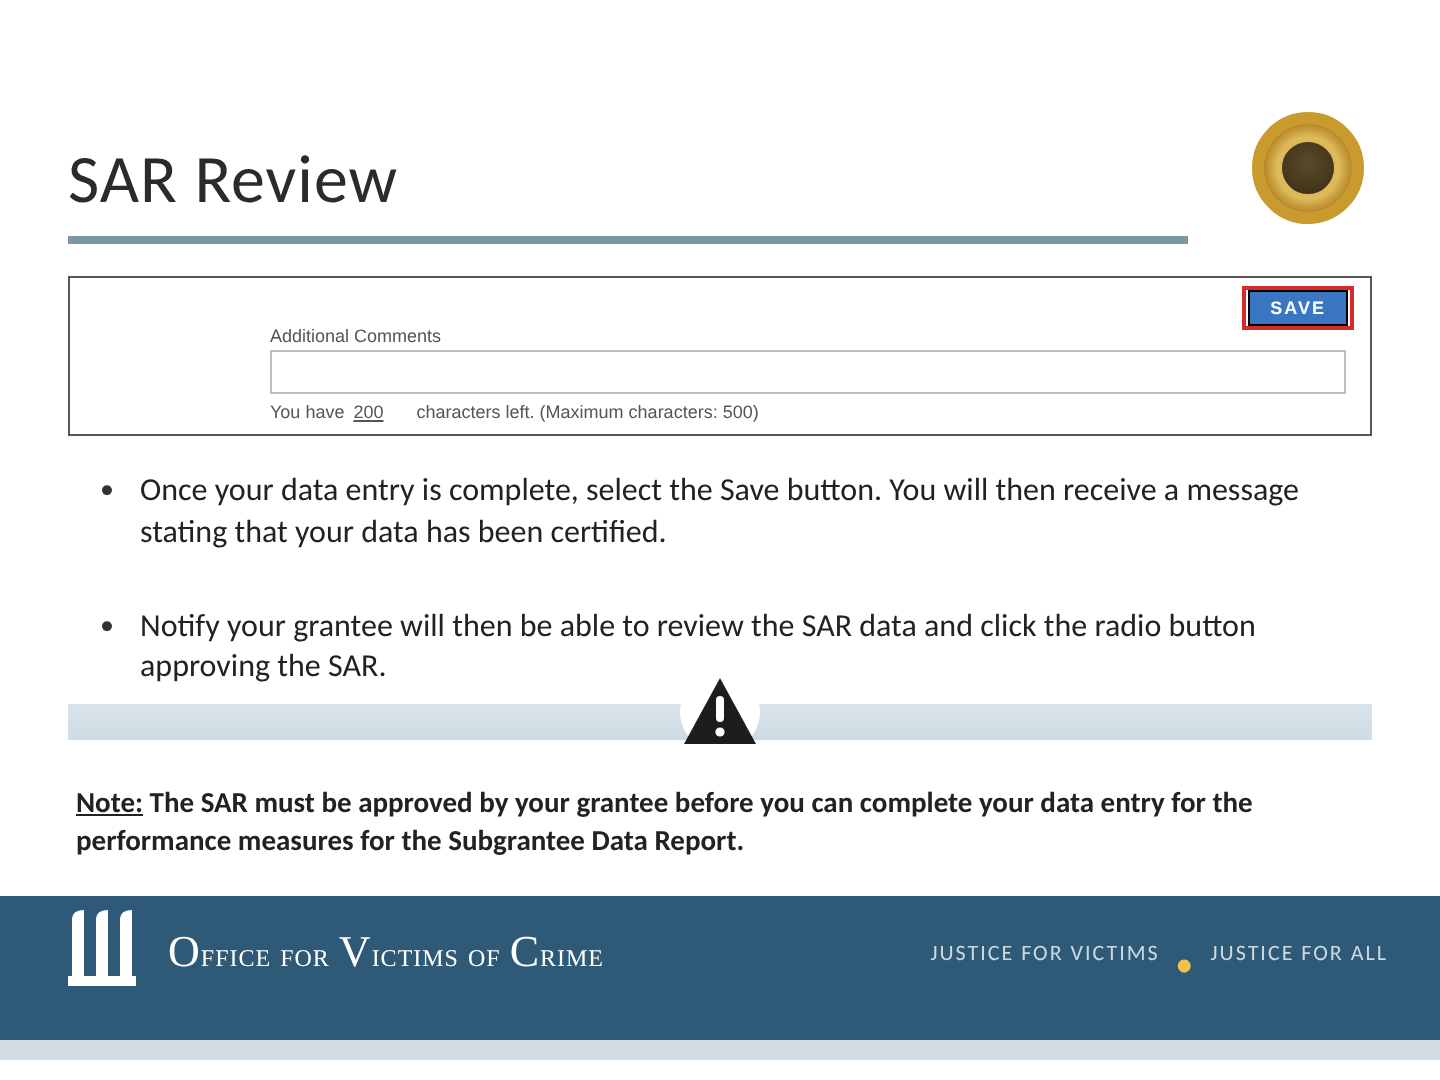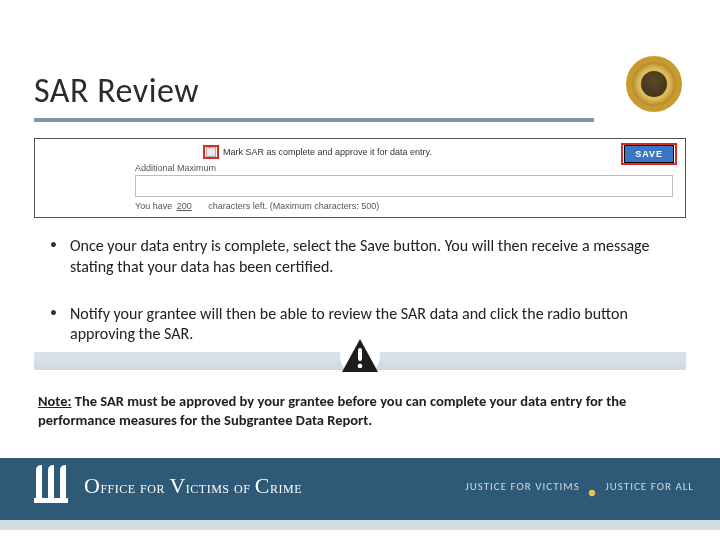--- a/index.html
+++ b/index.html
@@ -61,21 +61,21 @@
     position: absolute; left: 338px; top: 308px; width: 44px; height: 44px;
   }
   .note {
     position: absolute; left: 38px; top: 366px; width: 640px;
     font-size: 14.5px; line-height: 1.3;
   }
   .note .u { text-decoration: underline; font-weight: 700; }
   .note .b { font-weight: 700; }
 
   .footer-band {
-    position: absolute; left: 0; bottom: 46px; width: 720px; height: 62px;
+    position: absolute; left: 0; bottom: 46px; width: 720px; height: 72px;
     background: #2e5a77;
   }
   .footer-band .logo { position: absolute; left: 34px; top: 6px; display: flex; align-items: center; gap: 10px; color: #fff; }
   .footer-band .logotxt { font-family: "Times New Roman", serif; font-size: 16px; letter-spacing: 0.5px; }
   .footer-band .logotxt small { font-size: 12px; text-transform: uppercase; }
   .footer-band .logotxt .cap { font-size: 22px; }
   .footer-band .tagline {
     position: absolute; right: 26px; top: 22px; color: #cdd9e1;
     font-size: 11px; letter-spacing: 1px; display: flex; gap: 8px; align-items: flex-end;
   }
@@ -91,30 +91,24 @@
 <div class="slide">
 
   <div class="title">SAR Review</div>
   <div class="title-rule"></div>
 
   <div class="seal">
     <div class="seal-inner"></div>
   </div>
 
   <div class="formshot">
-    <div class="toprow">
-      <span class="redbox">
-        <span class="cb"></span>
-      </span>
-      <span>Mark SAR as complete and approve it for data entry.</span>
-    </div>
     <div class="savewrap redbox">
       <span class="savebtn">SAVE</span>
     </div>
-    <div class="addl">Additional Maximum</div>
+    <div class="addl">Additional Comments</div>
     <div class="tarea"></div>
     <div class="chars">
       <span>You have</span>
       <span class="n">200</span>
       <span>characters left.   (Maximum characters: 500)</span>
     </div>
   </div>
 
   <ul class="bullets">
     <li>Once your data entry is complete, select the Save button. You will then receive a message stating that your data has been certified.</li>

